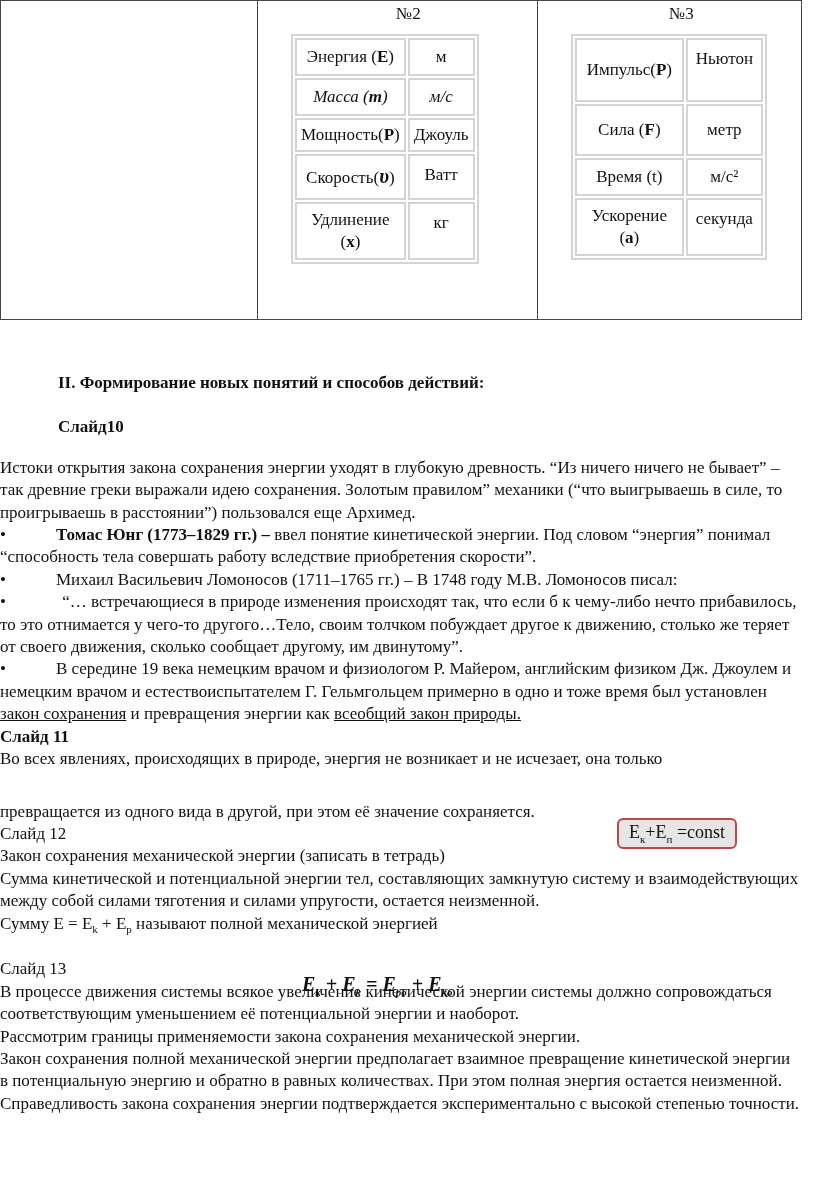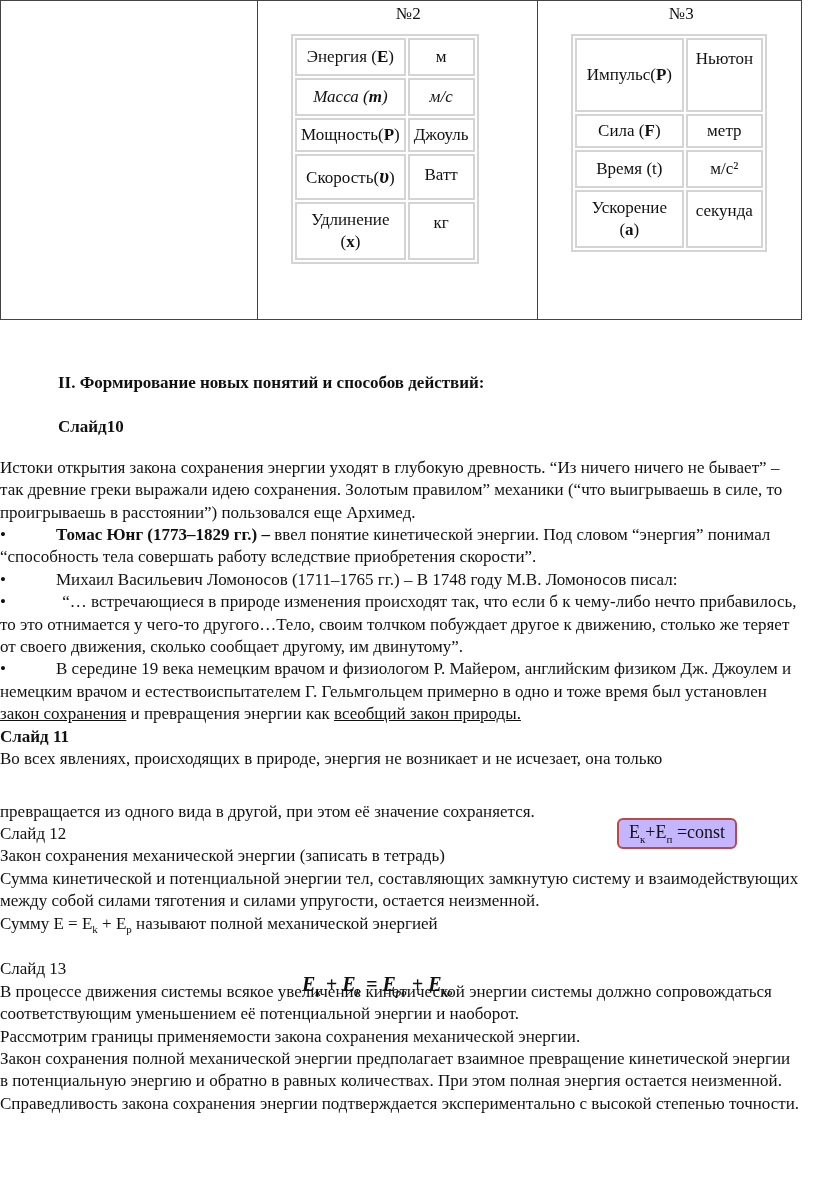--- a/index.html
+++ b/index.html
@@ -16,21 +16,21 @@
                    font-size:17px; line-height:22px; padding:4px 4px; }
   table.inner td.top { vertical-align:top; padding-top:8px; }
   b { font-weight:bold; }
   .content { position:absolute; left:0; top:372px; width:800px; font-size:17px; line-height:22.4px; }
   .content p { margin:0; }
   .h1 { font-weight:bold; padding-left:58px; margin-bottom:22px !important; }
   .h2 { font-weight:bold; padding-left:58px; margin-bottom:18px !important; }
   .bullet { position:relative; padding-left:58px; }
   u { text-decoration:underline; }
   .formula-box { position:absolute; left:617px; top:818px; padding:2px 10px;
-                 border:2px solid #b84a4a; border-radius:6px; background:#c4b5fd;
+                 border:2px solid #b84a4a; border-radius:6px; background:#e5e5e5;
                  font-size:18px; }
   .formula2 { position:absolute; left:302px; top:973px; font-size:20px; font-style:italic; font-weight:bold; }
   sub { font-size:11px; }
 </style>
 </head>
 <body>
 
 <div class="outer">
   <div class="topline"></div>
   <div class="colline" style="left:256px"></div>
@@ -57,25 +57,25 @@
           <td class="top"><span>Ватт</span></td>
         </tr>
         <tr style="height: 58px;">
           <td><span>Удлинение</span><br><span>(</span><b>x</b><span>)</span></td>
           <td class="top"><span>кг</span></td>
         </tr>
       </tbody>
     </table>
   <table class="inner" id="t3" style="left:570px; top:34px; width:196px;">
       <tbody>
-        <tr style="height: 74px;">
+        <tr style="height: 64px;">
           <td><span>Импульс</span><span>(</span><b>P</b><span>)</span></td>
           <td class="top"><span>Ньютон</span></td>
         </tr>
-        <tr style="height: 34px;">
+        <tr style="height: 52px;">
           <td><span>Сила  </span><span>(</span><b>F</b><span>)</span></td>
           <td><span>метр</span></td>
         </tr>
         <tr style="height: 38px;">
           <td><span>Время (t)</span></td>
           <td><span>м/с²</span></td>
         </tr>
         <tr style="height: 58px;">
           <td><span>Ускорение</span><br><span>(</span><b>a</b><span>)</span></td>
           <td class="top"><span>секунда</span></td>

